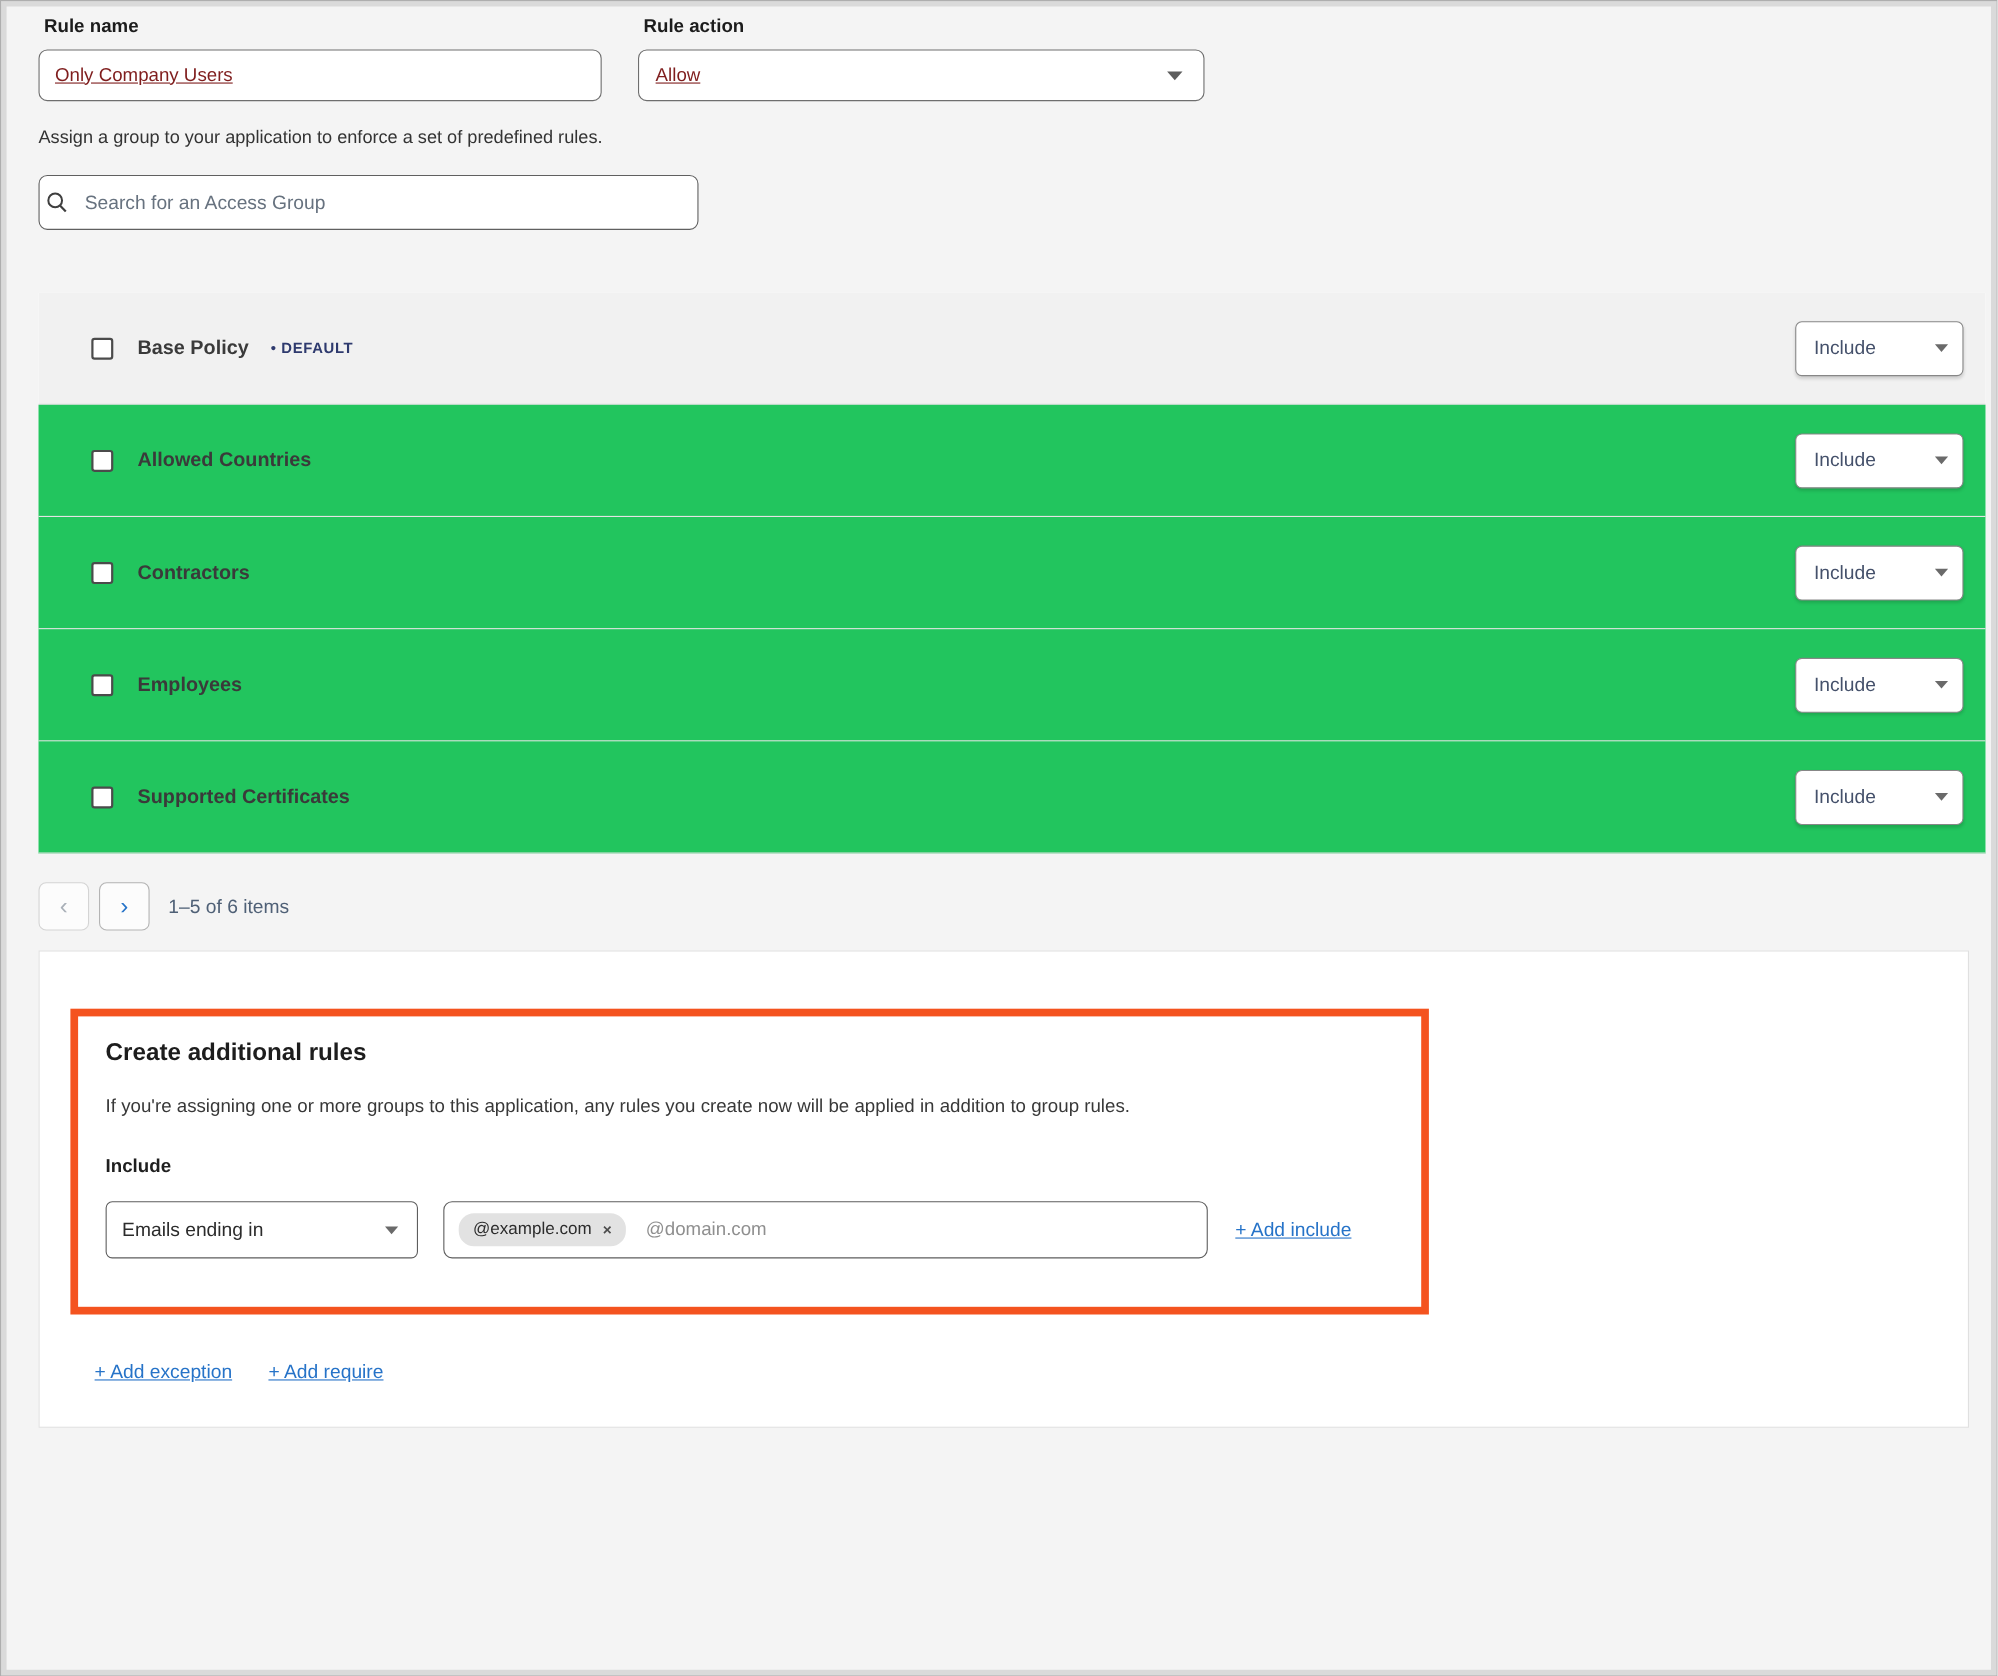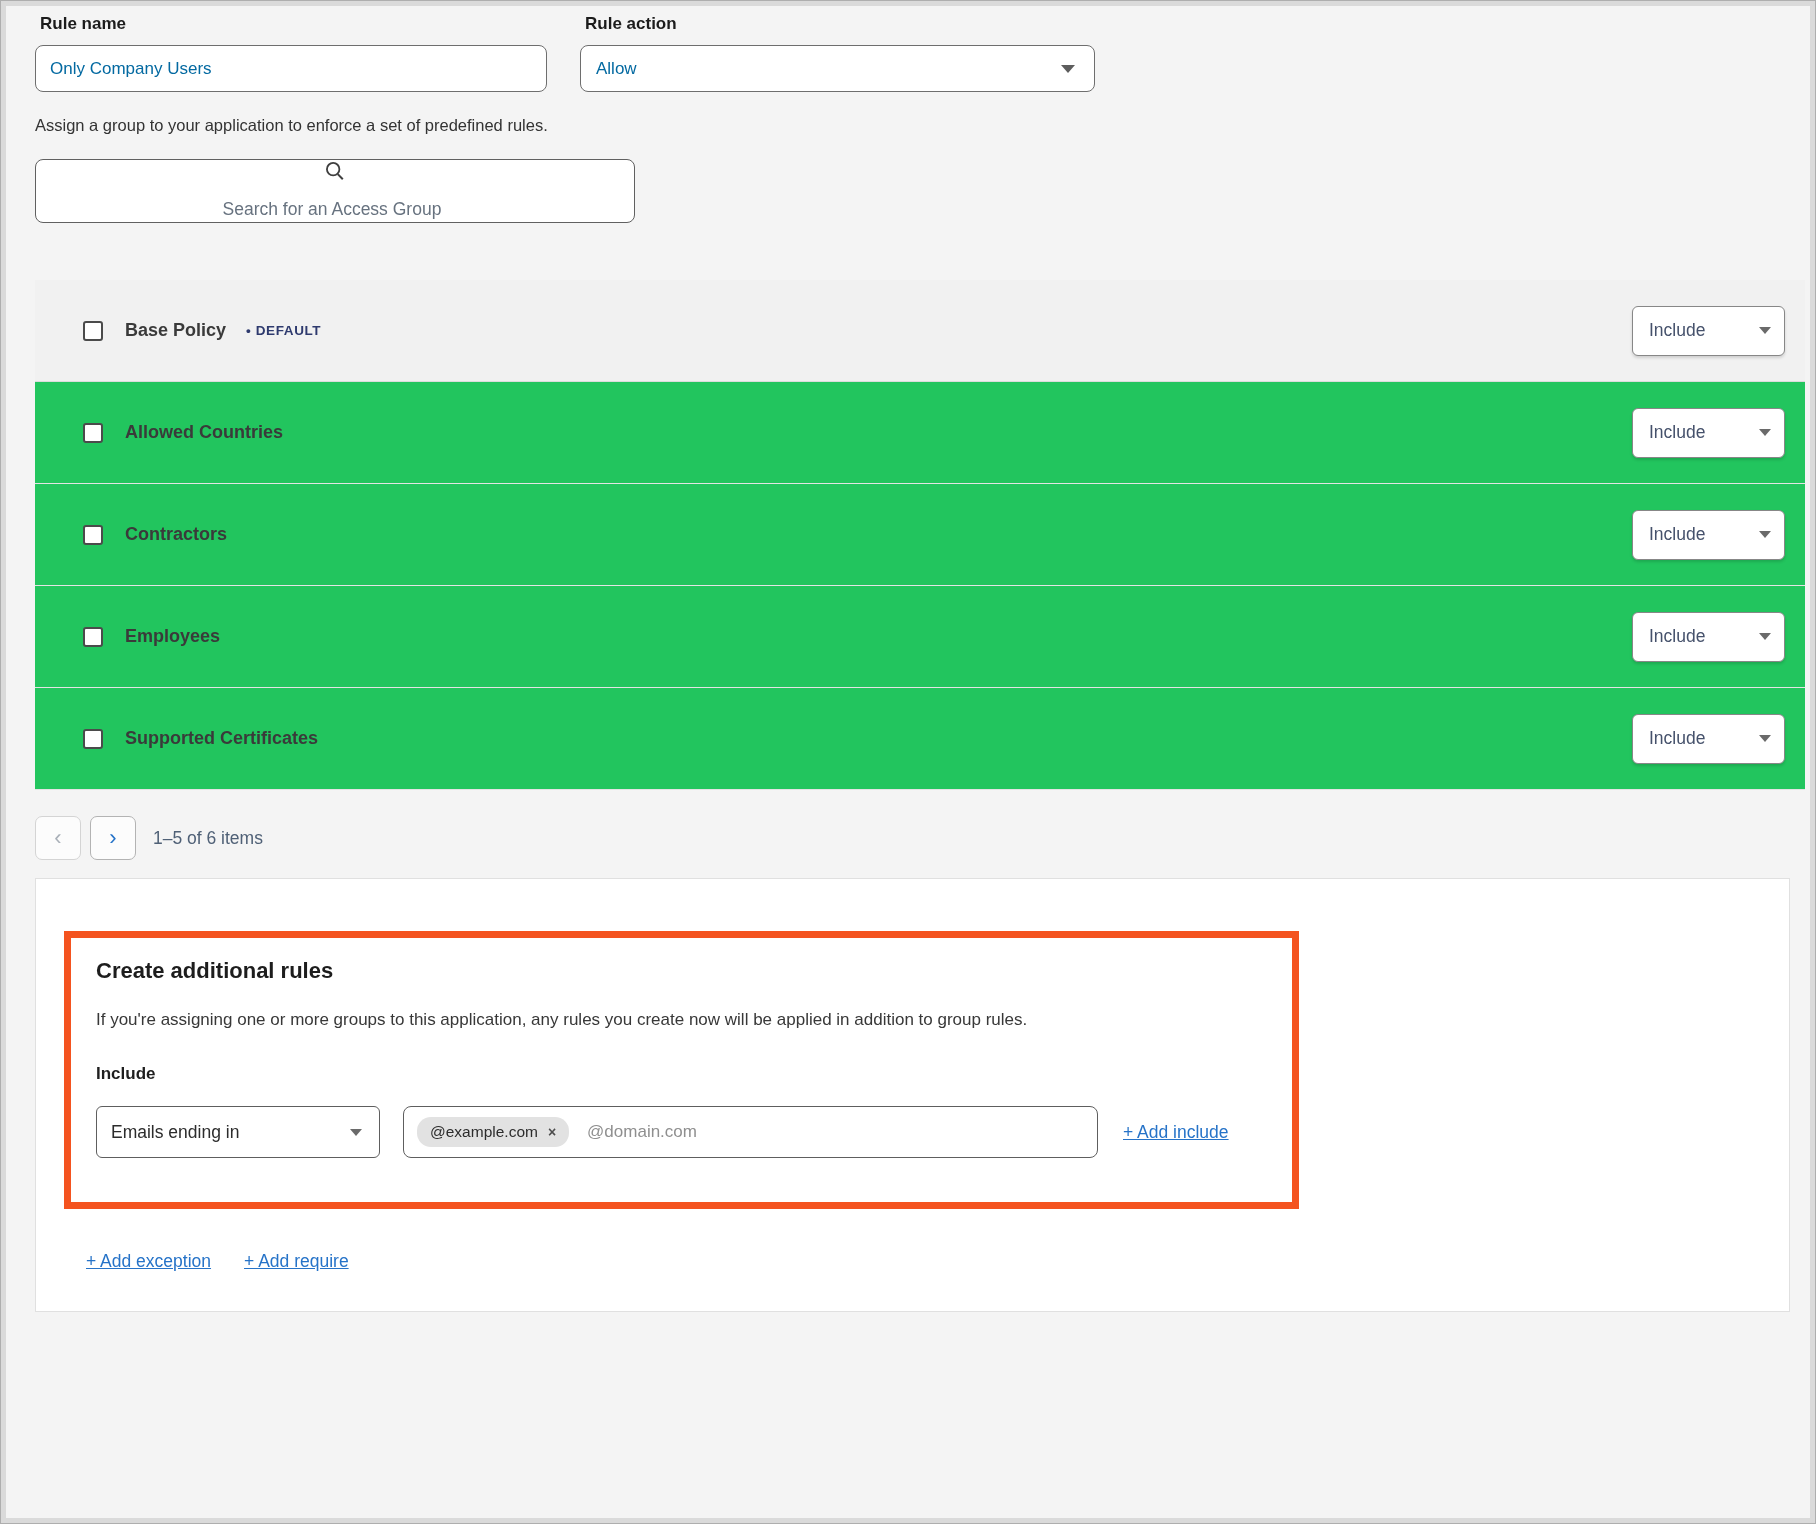--- a/index.html
+++ b/index.html
@@ -16,40 +16,40 @@
     border: 1px solid #aeaeae;
     box-shadow: inset 0 0 0 5px #dadada;
   }
   .content { position: absolute; left: 35px; top: 14px; width: 1770px; }
 
   
   .form-row { display: flex; gap: 33px; }
   .field-label { font-size: 17px; font-weight: bold; color: #1c1c1c; margin: 0 0 11px 5px; }
   .text-input, .select-box {
     height: 47px; background: #fff; border: 1.5px solid #6e6e6e; border-radius: 8px;
-    font-size: 17px; color: #0369a1; font-family: inherit;
+    font-size: 17px; color: #7f1d1d; font-family: inherit; text-decoration: underline;
   }
   .text-input { width: 512px; padding: 0 14px; outline: none; }
   .select-box {
     width: 515px; display: flex; align-items: center; justify-content: space-between;
     padding: 0 19px 0 15px; cursor: pointer; gap: 16px;
   }
   .caret {
     width: 0; height: 0; border-left: 7px solid transparent; border-right: 7px solid transparent;
     border-top: 8px solid #5d5d5d; display: inline-block;
   }
   .caret.small { border-left-width: 6px; border-right-width: 6px; border-top-width: 7px; border-top-color: #6a6a6a; }
 
   
   .section-heading { margin-top: 95px; font-size: 24px; font-weight: bold; color: #161616; }
   .section-desc { margin-top: 24px; font-size: 16.5px; color: #333; }
   .search-box {
-    margin-top: 24px; width: 600px; height: 64px; background: #fff;
+    margin-top: 24px; width: 600px; height: 50px; background: #fff;
     border: 1.5px solid #606060; border-radius: 8px;
-    display: flex; align-items: center; padding: 0 5px; gap: 14px; flex-direction: column;
+    display: flex; align-items: center; padding: 0 5px; gap: 14px;
   }
   .search-box input {
     border: none; outline: none; flex: 1; font-size: 17.5px; font-family: inherit; color: #2d2d2d; background: transparent;
   }
   .search-box input::placeholder { color: #67727f; opacity: 1; }
 
   
   .group-table { margin-top: 57px; width: 1770px; background: #fff; }
   .t-header {
     height: 80px; position: relative; display: flex; align-items: center;

